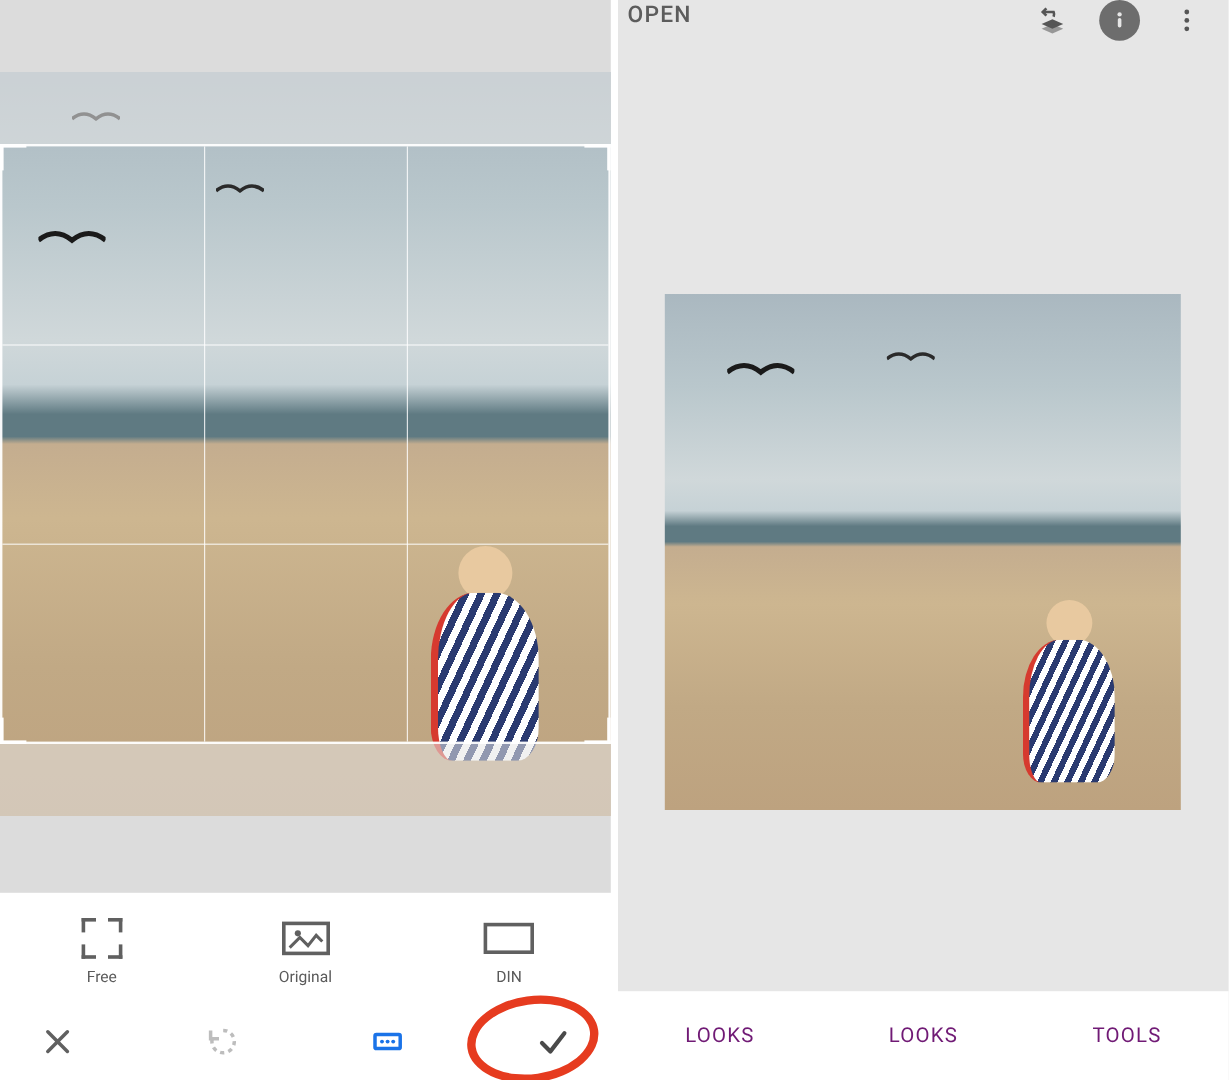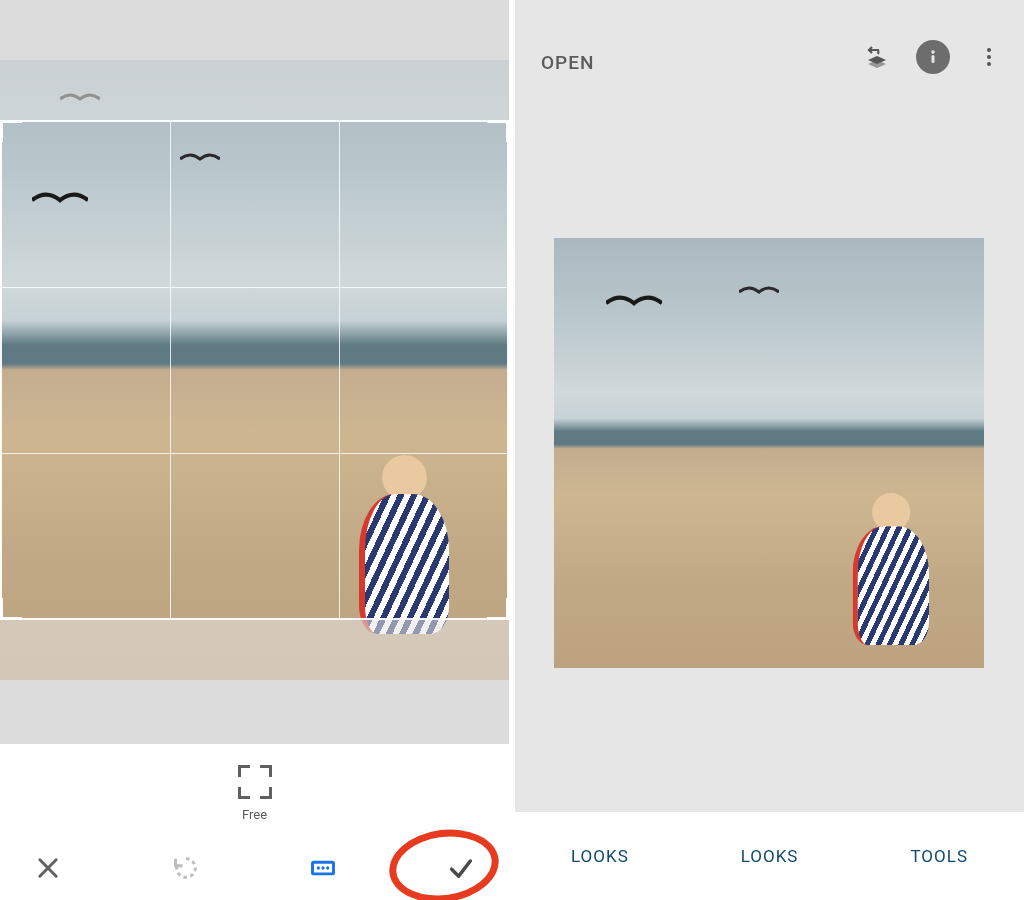--- a/index.html
+++ b/index.html
@@ -183,23 +183,23 @@
     border-radius: 50%;
     transform: rotate(-8deg);
     pointer-events:none;
   }
 
   
   .right-pane { background:#e6e6e6; }
   .top-bar {
     height: 74px;
     display:flex;
-    align-items:flex-end;
+    align-items:flex-start;
     justify-content: space-between;
-    padding: 0 18px 0 26px;
+    padding: 0 18px 0 8px;
   }
   .open-label {
     font-size: 19px;
     letter-spacing: 1px;
     color:#5c5c5c;
     font-weight:500;
   }
   .top-actions {
     display:flex;
     align-items:center;
@@ -237,28 +237,28 @@
         #5f7a82 48%,
         #c4ad8f 49%,
         #cdb690 60%,
         #c1a985 80%,
         #bda27f 100%);
     position: relative;
     overflow:hidden;
   }
 
   .bottom-bar-right {
-    height: 88px;
+    height: 74px;
     background:#fff;
     display:flex;
     align-items:center;
     justify-content: space-around;
     font-size: 17px;
     letter-spacing: 1px;
-    color:#0c4a6e;
+    color:#701a75;
   }
   .bottom-bar-right div { cursor:pointer; }
 </style>
 </head>
 <body>
 
 <div class="split">
 
   <div class="pane">
 
@@ -306,21 +306,38 @@
           <div class="free-corners">
               <span class="a"></span>
               <span class="b"></span>
               <span class="c"></span>
               <span class="d"></span>
             </div>
         </div>
         <span>Free</span>
       </div>
 
-
+      <div class="aspect-item">
+        <div class="aspect-icon">
+          <div class="box" style="width:40px;height:28px;position:relative;">
+            <svg viewBox="0 0 40 28" style="position:absolute;inset:0;">
+                <polyline points="4,22 14,12 22,20 30,10 36,16" fill="none" stroke="#606060" stroke-width="3"></polyline>
+                <circle cx="12" cy="8" r="3" fill="#606060"></circle>
+              </svg>
+          </div>
+        </div>
+        <span>Original</span>
+      </div>
+
+      <div class="aspect-item">
+        <div class="aspect-icon">
+          <div class="box" style="width:42px;height:26px;"></div>
+        </div>
+        <span>DIN</span>
+      </div>
 
 
 
     </div>
 
     <div class="action-bar-left">
       <div class="act-btn" title="Cancel">
         <svg viewBox="0 0 24 24">
             <path d="M5 5 L19 19 M19 5 L5 19" stroke="#606060" stroke-width="2.5" fill="none" stroke-linecap="round"></path>
           </svg>

